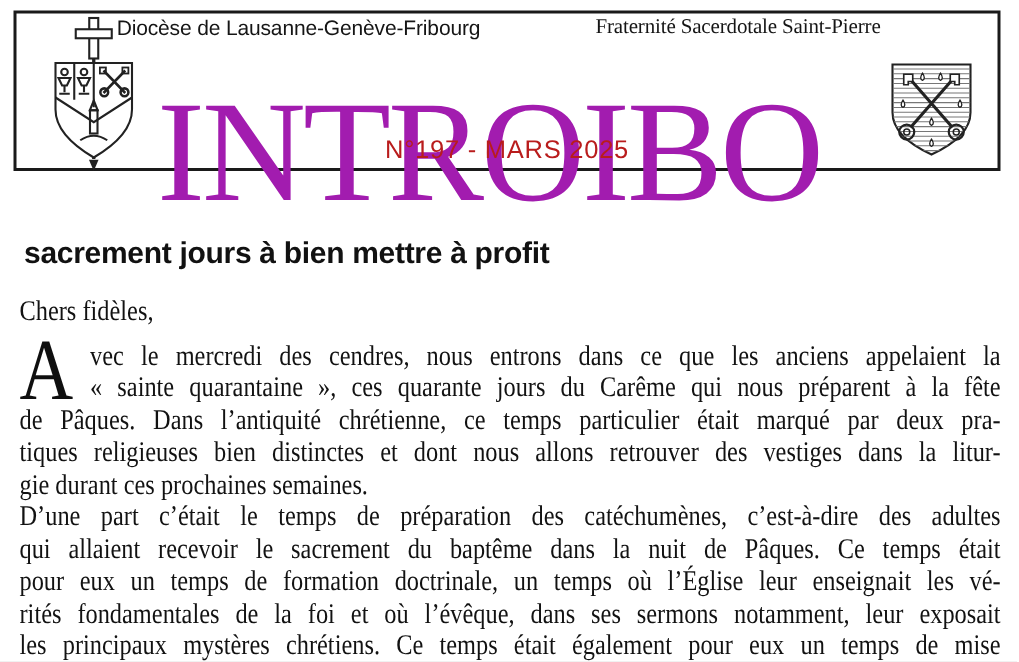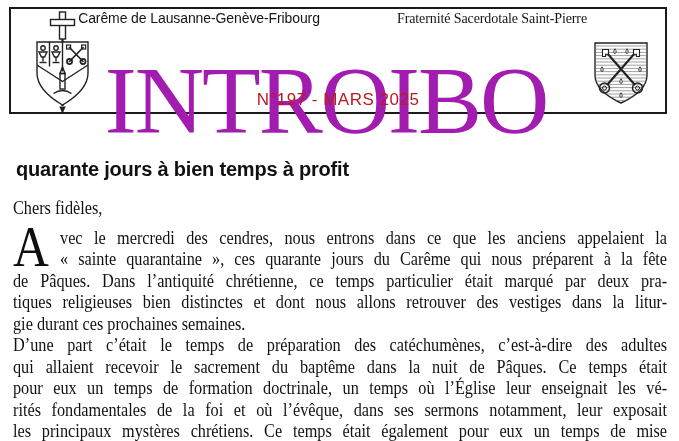--- a/index.html
+++ b/index.html
@@ -126,27 +126,27 @@
       <g fill="#ffffff" stroke="#222" stroke-width="0.9">
         <path transform="translate(24,11)" d="M0 -2.2 C1.6 0.2 1.6 2 0 2.6 C-1.6 2 -1.6 0.2 0 -2.2 Z"></path>
         <path transform="translate(36,11)" d="M0 -2.2 C1.6 0.2 1.6 2 0 2.6 C-1.6 2 -1.6 0.2 0 -2.2 Z"></path>
         <path transform="translate(11,29)" d="M0 -2.2 C1.6 0.2 1.6 2 0 2.6 C-1.6 2 -1.6 0.2 0 -2.2 Z"></path>
         <path transform="translate(49,29)" d="M0 -2.2 C1.6 0.2 1.6 2 0 2.6 C-1.6 2 -1.6 0.2 0 -2.2 Z"></path>
         <path transform="translate(30,41)" d="M0 -2.2 C1.6 0.2 1.6 2 0 2.6 C-1.6 2 -1.6 0.2 0 -2.2 Z"></path>
         <path transform="translate(30,55)" d="M0 -2.2 C1.6 0.2 1.6 2 0 2.6 C-1.6 2 -1.6 0.2 0 -2.2 Z"></path>
       </g>
     </svg>
 
-    <div class="org org-left">Carême de Lausanne-Genève-Fribourg</div>
+    <div class="org org-left">Diocèse de Lausanne-Genève-Fribourg</div>
     <div class="org org-right">Fraternité Sacerdotale Saint-Pierre</div>
     <div class="mast-title">INTROIBO</div>
     <div class="issue">N°197 - MARS 2025</div>
   </header>
 
-  <h2 class="art-subtitle">quarante jours à bien temps à profit</h2>
+  <h2 class="art-subtitle">sacrement jours à bien mettre à profit</h2>
 
   <div class="bodycol">
     <div class="salutation">Chers fidèles,</div>
     <div>
         <div class="para">
           <span class="dropcap">A</span>
           <div class="tline indent">vec le mercredi des cendres, nous entrons dans ce que les anciens appelaient la</div>
           <div class="tline indent">« sainte quarantaine », ces quarante jours du Carême qui nous préparent à la fête</div>
           <div class="tline">de Pâques. Dans l’antiquité chrétienne, ce temps particulier était marqué par deux pra-</div>
           <div class="tline">tiques religieuses bien distinctes et dont nous allons retrouver des vestiges dans la litur-</div>

